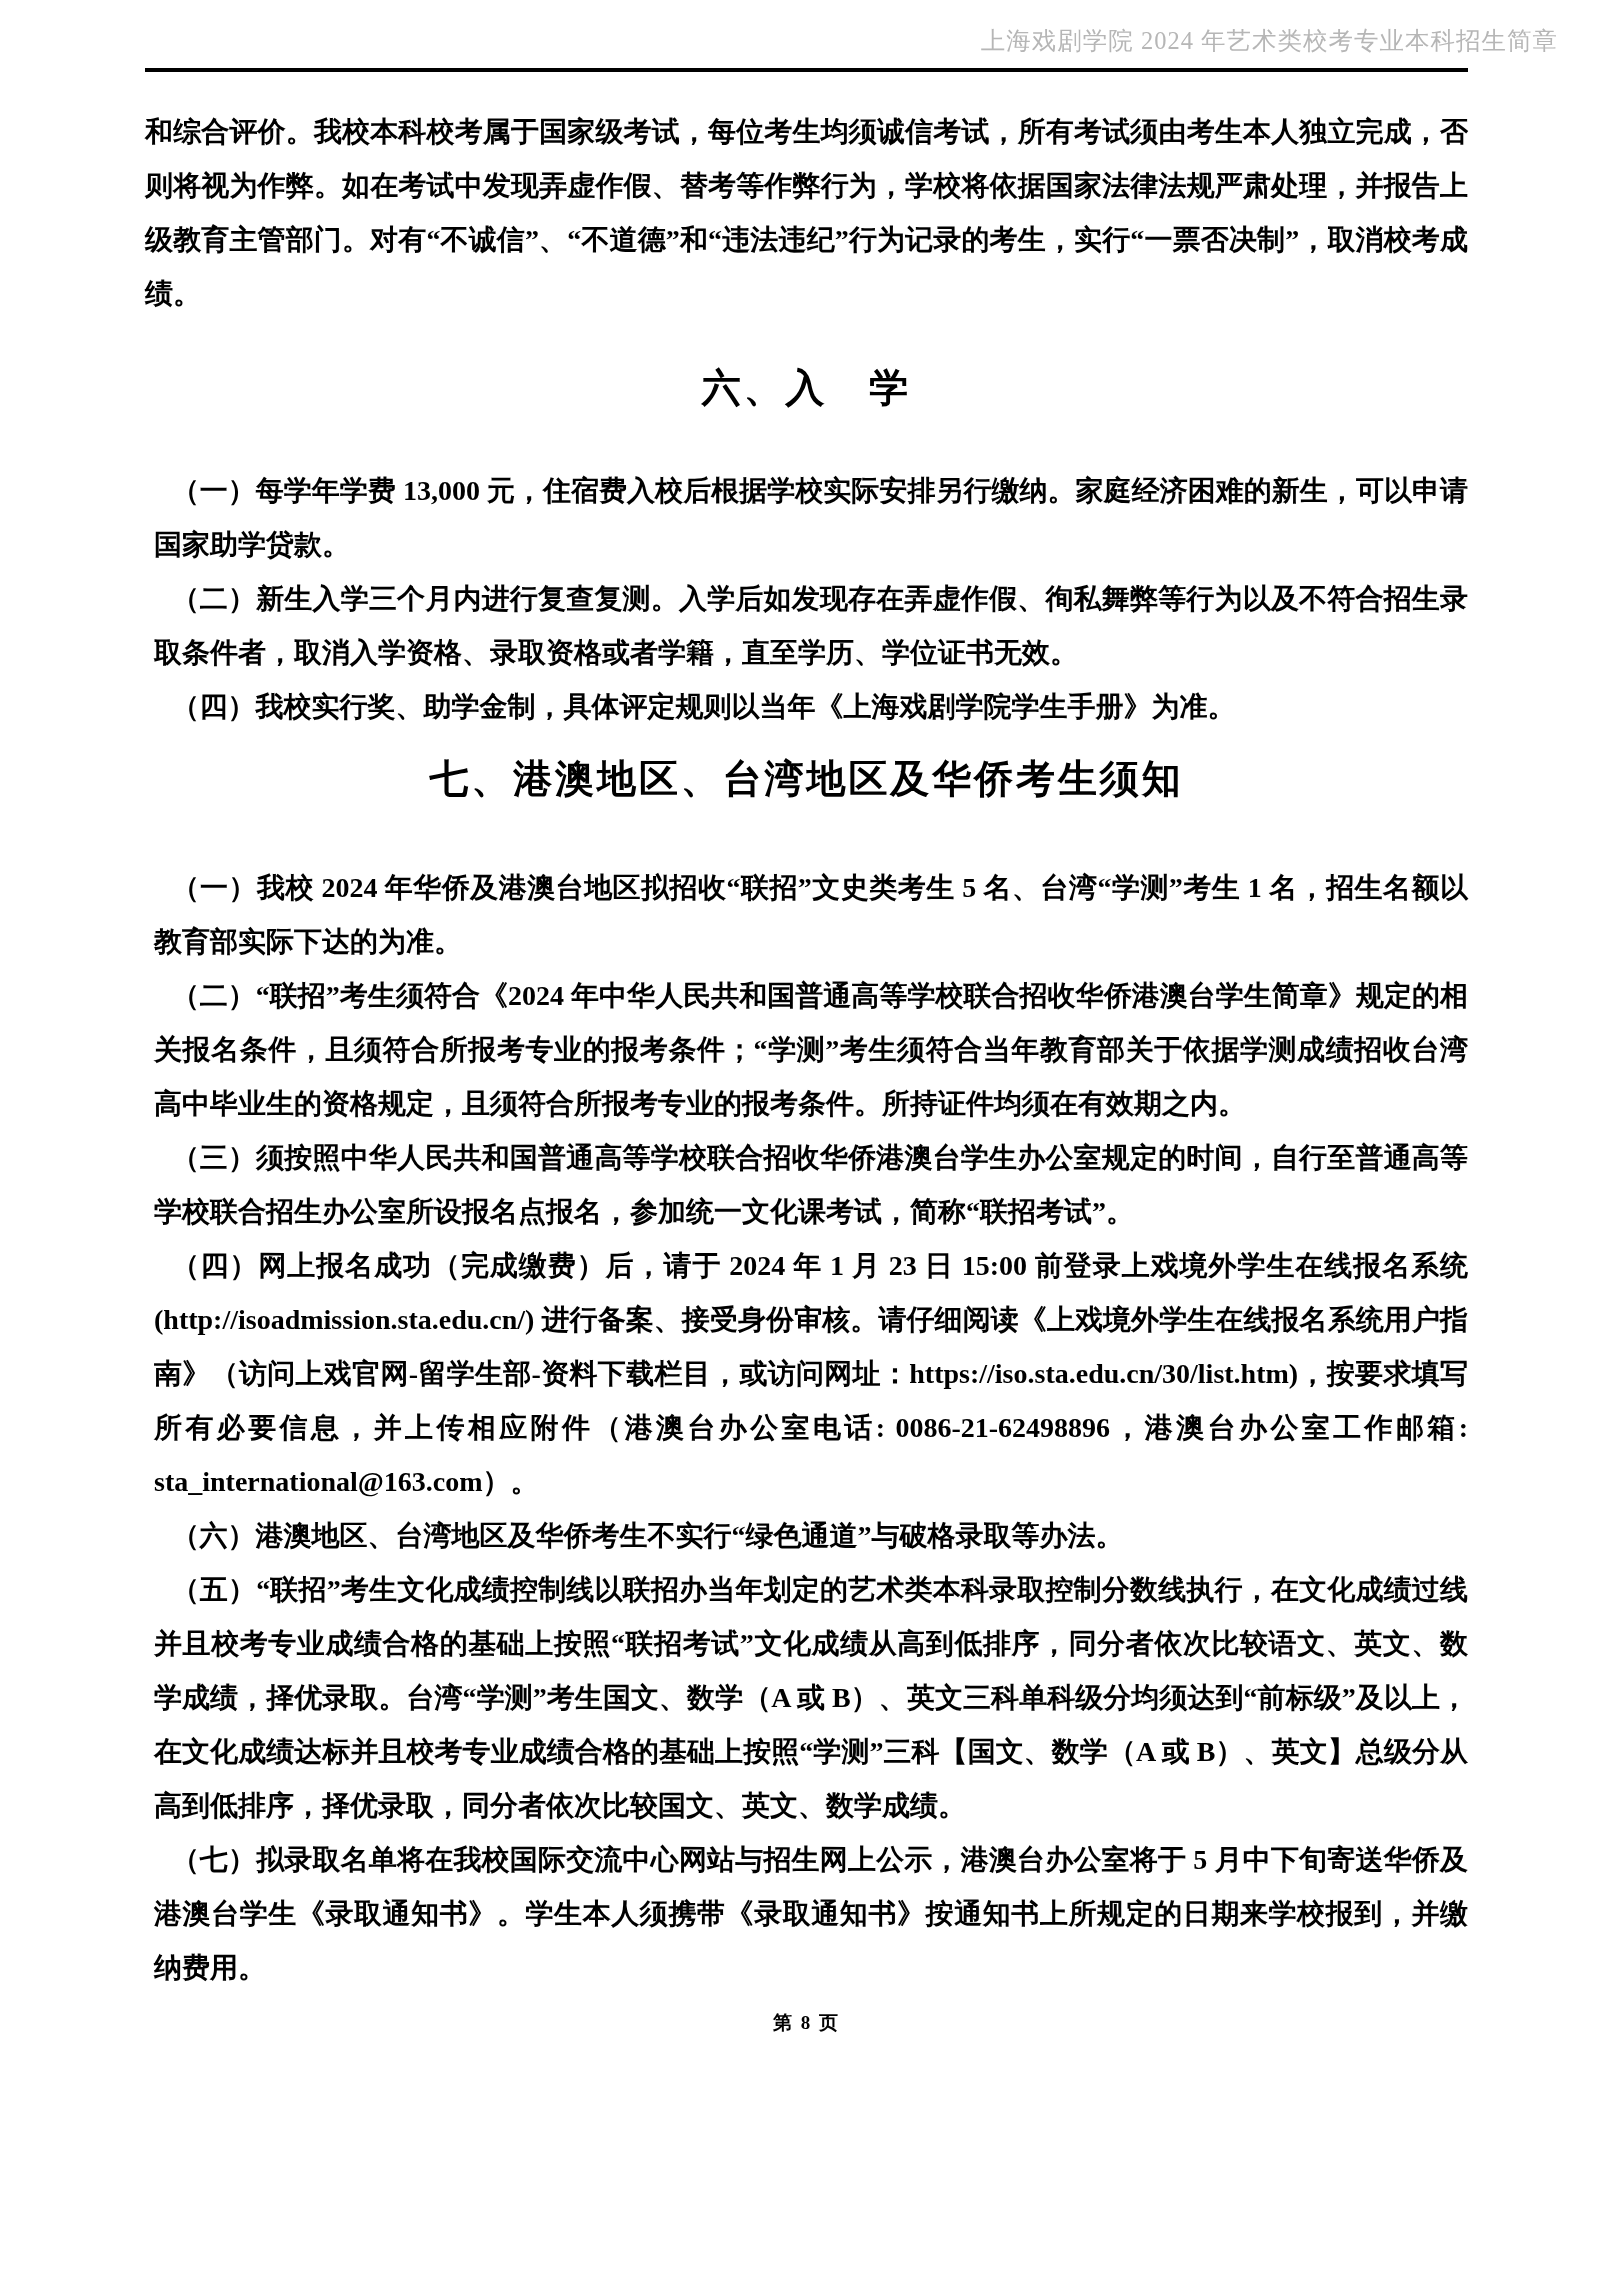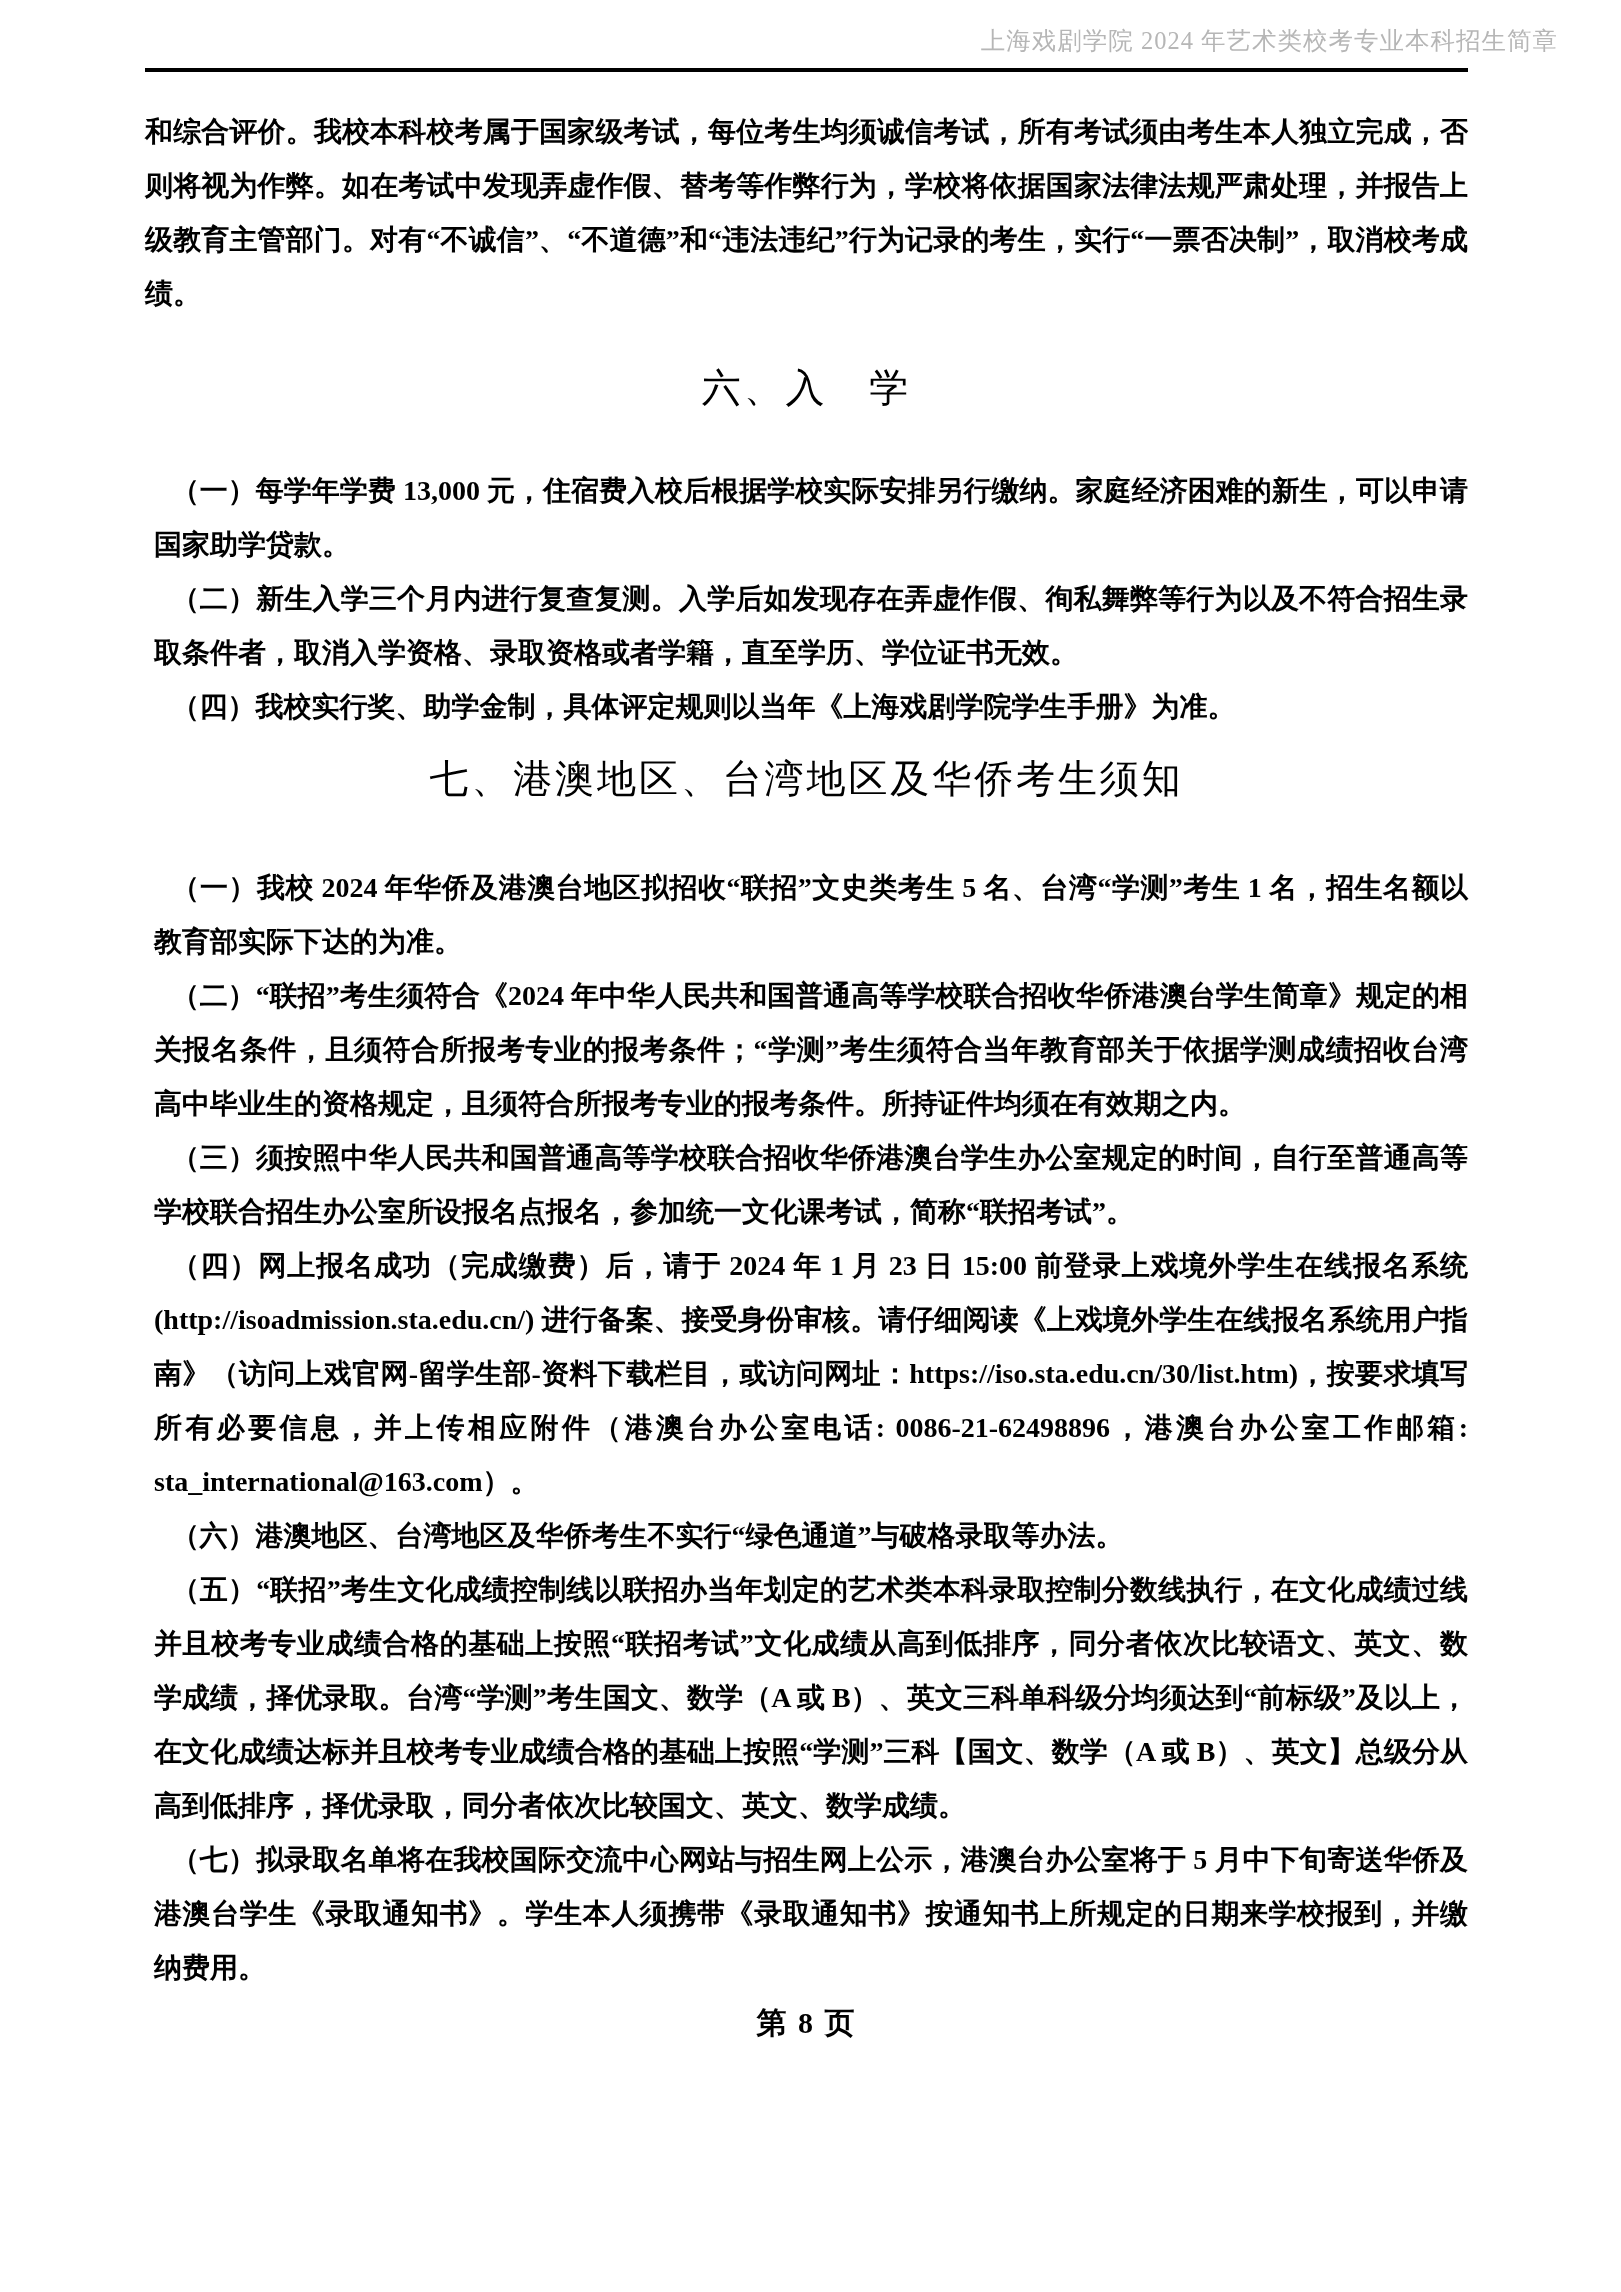--- a/index.html
+++ b/index.html
@@ -53,35 +53,35 @@
   .item {
     text-indent: 17.6px;
     margin-left: 9px;
   }
   
   .section-heading {
     margin: 45px 0 55px 0;
     text-align: center;
     font-size: 39px;
     line-height: 43px;
-    font-weight: normal;
+    font-weight: bold;
     letter-spacing: 2.9px;
   }
   .heading-7 {
     margin-top: 23px;
     margin-bottom: 61px;
   }
   
   .page-footer {
     margin-top: 7.8px;
     text-align: center;
   }
   .page-number {
     display: inline-block;
-    font-size: 30px;
+    font-size: 19px;
     line-height: 39px;
     font-weight: bold;
     letter-spacing: 2px;
   }
 </style>
 </head>
 <body>
 
 <div class="page">
 

